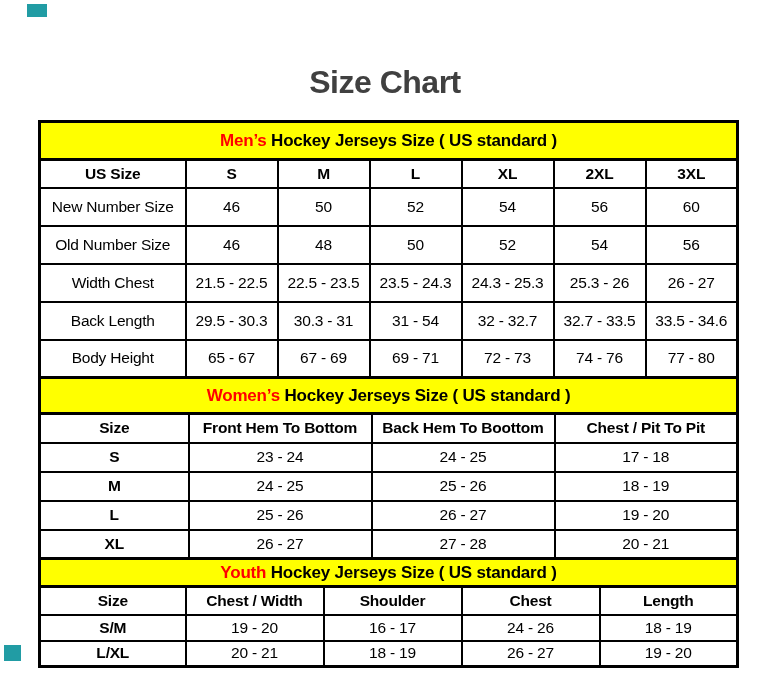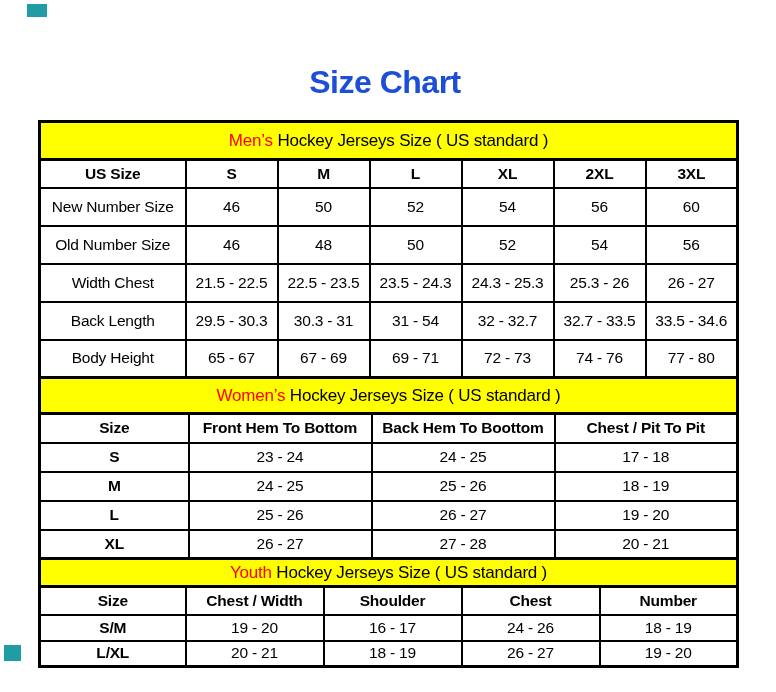--- a/index.html
+++ b/index.html
@@ -20,21 +20,21 @@
   }
   .title {
     position: absolute;
     top: 64px;
     left: 0;
     width: 770px;
     text-align: center;
     font-size: 32px;
     font-weight: 700;
     letter-spacing: -0.5px;
-    color: #1d4ed8;
+    color: #404040;
   }
   .mark {
     position: absolute;
     background: #219CA4;
   }
   .mark-tl { left: 27px; top: 4px; width: 20px; height: 13px; }
   .mark-bl { left: 4px; top: 645px; width: 17px; height: 16px; }
 
   .tables {
     position: absolute;
@@ -58,21 +58,21 @@
     letter-spacing: -0.2px;
     overflow: hidden;
     white-space: nowrap;
   }
   th { font-weight: 700; }
   td { font-weight: 400; }
   .band {
     background: #FFFF00;
     border: 3px solid #000000;
     font-size: 17px;
-    font-weight: 400;
+    font-weight: 700;
   }
   .band .hl { color: #FF0000; }
   .mens   .band-row   { height: 38px; }
   .mens   .head-row   { height: 28px; }
   .mens   .data-row   { height: 38px; }
   .womens .band-row   { height: 36px; }
   .womens .head-row   { height: 29px; }
   .womens .data-row   { height: 29px; }
   .youth  .band-row   { height: 28px; }
   .youth  .head-row   { height: 28px; }
@@ -222,21 +222,21 @@
       </colgroup>
       <tbody>
           <tr class="band-row">
         <td class="band" colspan="5"><span class="hl">Youth</span><span> Hockey Jerseys Size ( US standard )</span></td>
       </tr>
       <tr class="head-row">
         <th>Size</th>
         <th>Chest / Width</th>
         <th>Shoulder</th>
         <th>Chest</th>
-        <th>Number</th>
+        <th>Length</th>
       </tr>
       <tr class="data-row">
         <td class="size-col">S/M</td>
         <td>19 - 20</td>
         <td>16 - 17</td>
         <td>24 - 26</td>
         <td>18 - 19</td>
       </tr>
       <tr class="data-row">
         <td class="size-col">L/XL</td>

